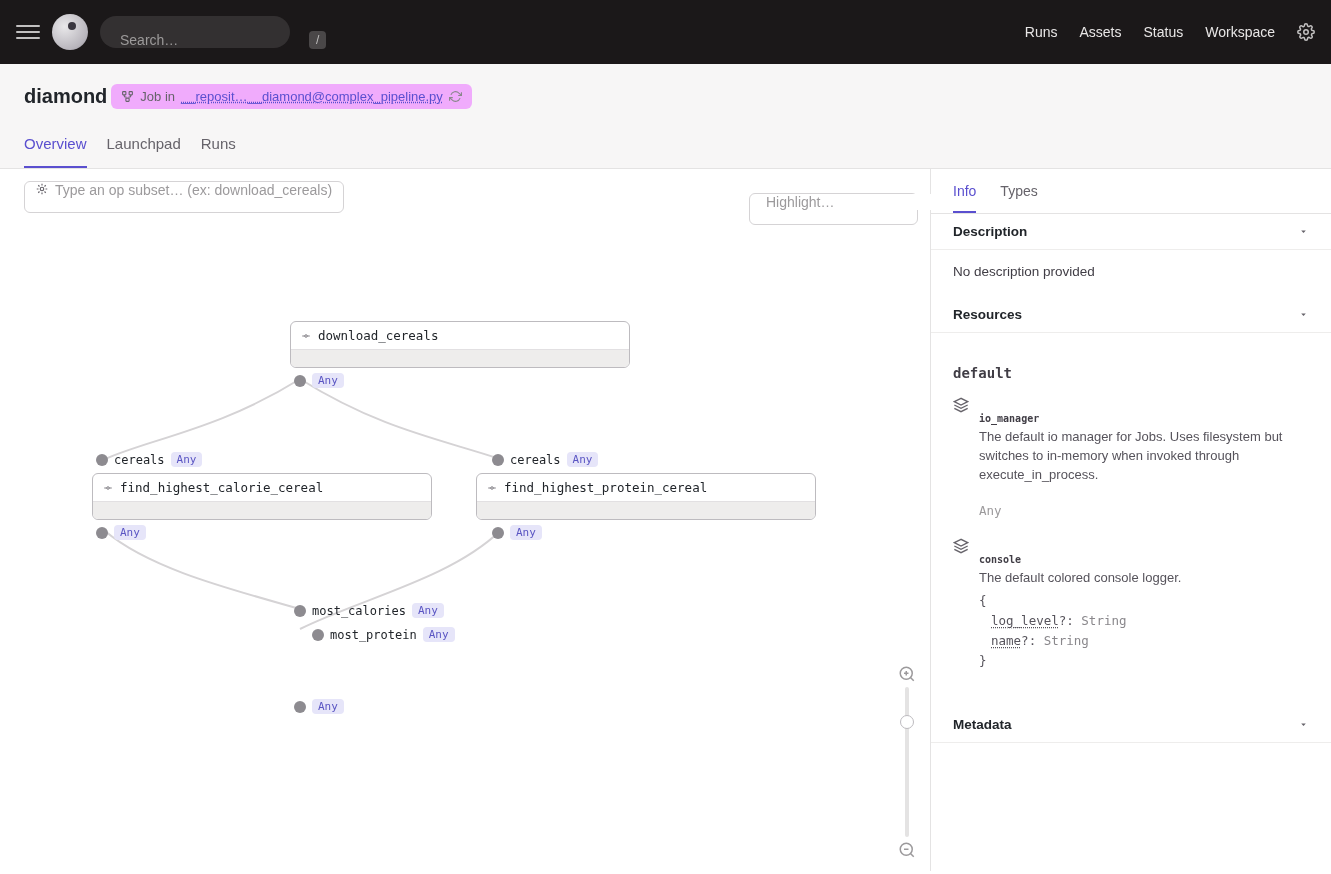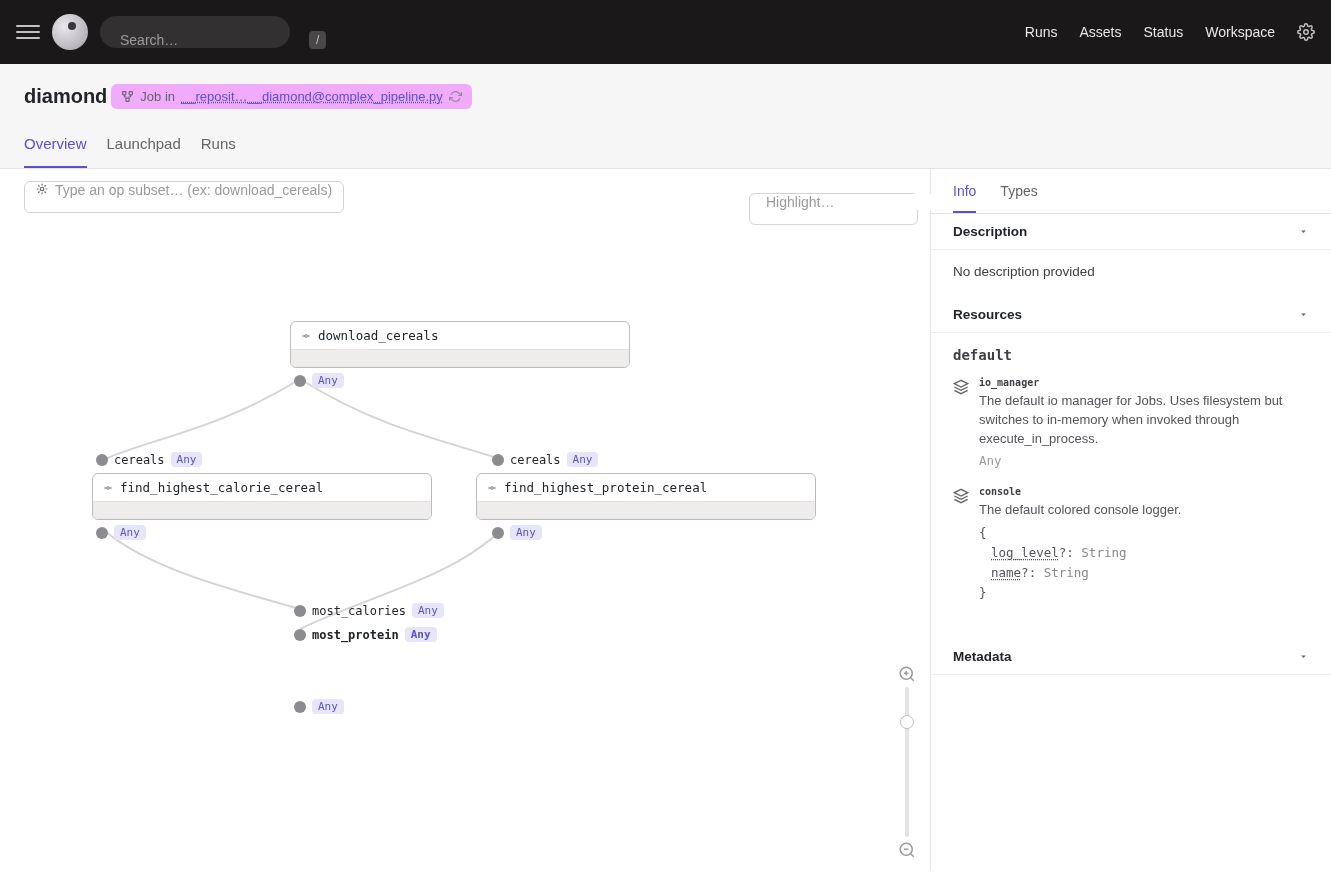--- a/index.html
+++ b/index.html
@@ -50,21 +50,21 @@
 .zoom-track { width: 4px; height: 150px; background: #e4e3e3; border-radius: 2px; position: relative; }
 .zoom-thumb { position: absolute; width: 14px; height: 14px; background: #fff; border: 1px solid #bdbbbf; border-radius: 50%; left: -5px; top: 28px; cursor: pointer; }
 
 .side-panel { width: 400px; overflow-y: auto; }
 .side-tabs { display: flex; gap: 24px; padding: 14px 22px 0 22px; border-bottom: 1px solid #e4e3e3; }
 .side-tab { padding-bottom: 12px; font-weight: 500; color: #66636a; cursor: pointer; border-bottom: 2px solid transparent; font-size: 14px; }
 .side-tab.active { color: #5a4fcf; border-bottom-color: #5a4fcf; }
 .section-head { padding: 10px 22px; font-weight: 600; font-size: 13.5px; display: flex; justify-content: space-between; align-items: center; border-bottom: 1px solid #eeedec; cursor: pointer; }
 .chevron-down { width: 11px; height: 11px; color: #66636a; }
 .section-body { padding: 14px 22px 18px 22px; font-size: 13.5px; color: #403d45; }
-.mono { font-family: ui-monospace, Menlo, Consolas, monospace; }
+.mono { font-family: ui-monospace, Menlo, Consolas, monospace; margin-top: 18px; }
 .res-name { font-weight: 600; font-size: 14px; margin-bottom: 14px; }
 .res-item { display: flex; gap: 10px; margin-bottom: 18px; }
 .res-icon { width: 16px; height: 16px; flex-shrink: 0; margin-top: 2px; }
 .res-title { font-weight: 600; font-size: 10px; margin-bottom: 4px; }
 .res-desc { font-size: 13px; color: #56535b; line-height: 1.45; margin-bottom: 4px; }
 .res-type { font-size: 12.5px; color: #9c9a9c; }
 .code-block { font-size: 12.5px; color: #56535b; line-height: 1.6; margin-top: 2px; }
 .code-block .key { text-decoration: underline dotted; }
 .code-block .type { color: #8a888c; }
 </style>
@@ -208,21 +208,21 @@
     <div class="io-label" style="left:492px; top:356px;">
       <span class="io-dot"></span>
       <span class="any-tag">Any</span>
     </div>
 
     <div class="io-label" style="left:294px; top:434px;">
       <span class="io-dot"></span>
       <span>most_calories</span>
       <span class="any-tag">Any</span>
     </div>
-    <div class="io-label" style="left:294px; top:458px;font-weight:bold;">
+    <div class="io-label" style="left:312px; top:458px;">
       <span class="io-dot"></span>
       <span>most_protein</span>
       <span class="any-tag">Any</span>
     </div>
 
     <div class="io-label" style="left:294px; top:530px;">
       <span class="io-dot"></span>
       <span class="any-tag">Any</span>
     </div>
 

